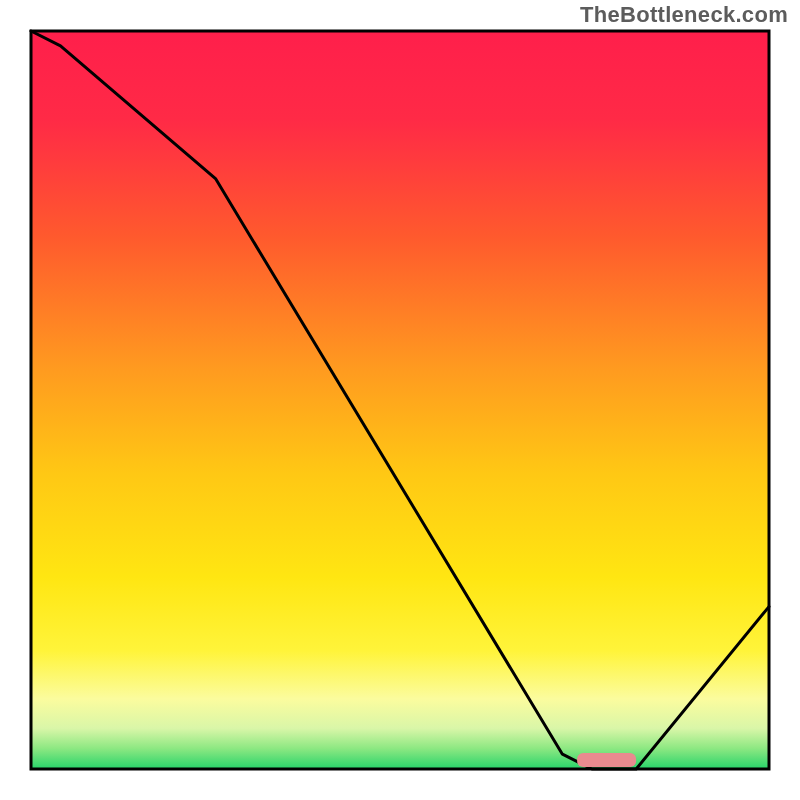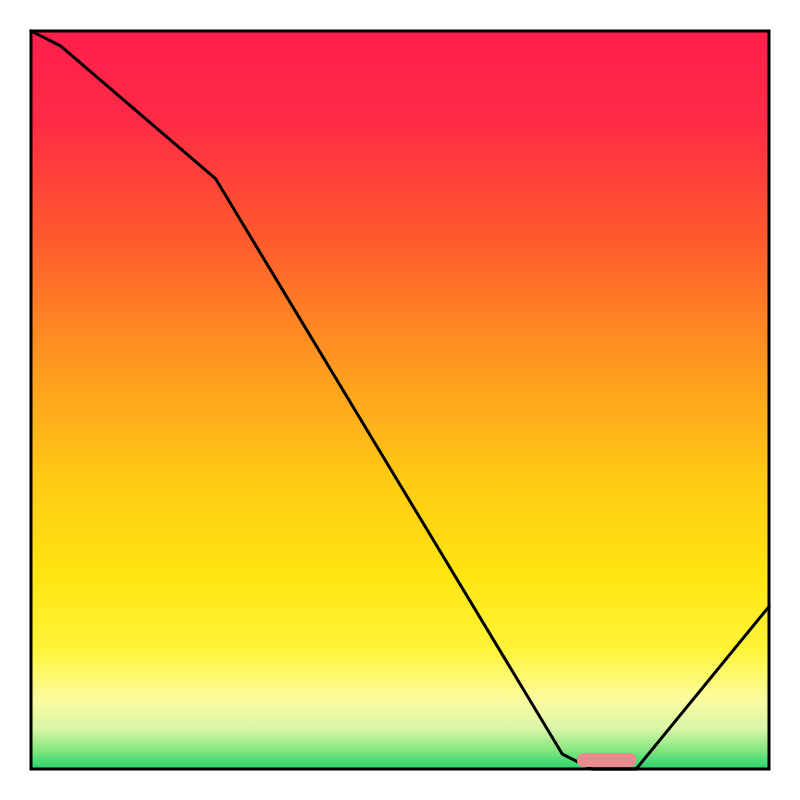--- a/index.html
+++ b/index.html
@@ -27,20 +27,21 @@
   svg.chart {
     position: absolute;
     left: 0;
     top: 0;
   }
 </style>
 </head>
 <body>
 
 <div class="container">
+  <div class="attribution">TheBottleneck.com</div>
 
   <svg class="chart" width="800" height="800" viewBox="0 0 800 800">
     <defs>
       <linearGradient id="bg-grad" x1="0" y1="0" x2="0" y2="1">
           <stop offset="0.00%" stop-color="#ff1f4b"></stop>
           <stop offset="12.00%" stop-color="#ff2a46"></stop>
           <stop offset="28.00%" stop-color="#ff5a2d"></stop>
           <stop offset="45.00%" stop-color="#ff9820"></stop>
           <stop offset="60.00%" stop-color="#ffc814"></stop>
           <stop offset="74.00%" stop-color="#ffe612"></stop>

